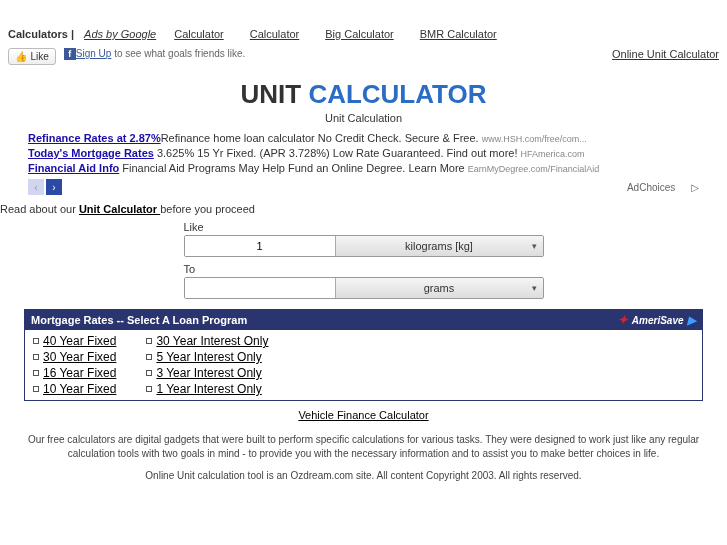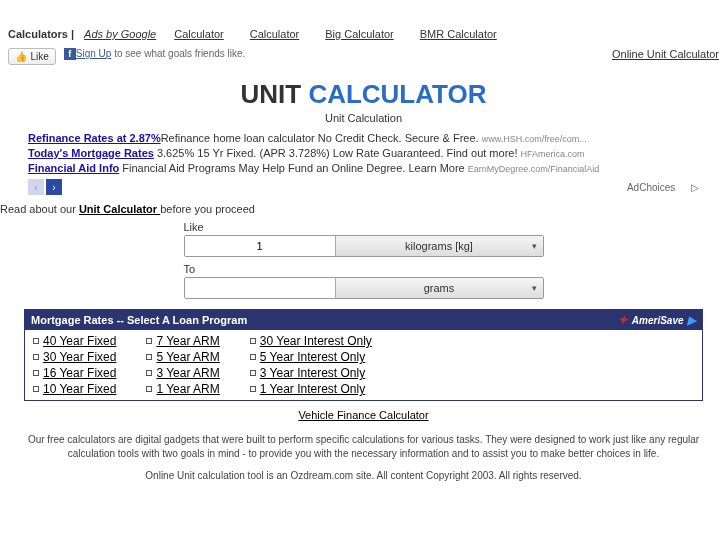--- a/index.html
+++ b/index.html
@@ -171,38 +171,20 @@
           <a>16 Year Fixed</a>
         </div>
       <div class="row">
           <span class="bullet"></span>
           <a>10 Year Fixed</a>
         </div>
     </div>
     <div class="mortgage-col">
       <div class="row">
           <span class="bullet"></span>
-          <a>7 Year ARM</a>
-        </div>
-      <div class="row">
-          <span class="bullet"></span>
-          <a>5 Year ARM</a>
-        </div>
-      <div class="row">
-          <span class="bullet"></span>
-          <a>3 Year ARM</a>
-        </div>
-      <div class="row">
-          <span class="bullet"></span>
-          <a>1 Year ARM</a>
-        </div>
-    </div>
-    <div class="mortgage-col">
-      <div class="row">
-          <span class="bullet"></span>
           <a>30 Year Interest Only</a>
         </div>
       <div class="row">
           <span class="bullet"></span>
           <a>5 Year Interest Only</a>
         </div>
       <div class="row">
           <span class="bullet"></span>
           <a>3 Year Interest Only</a>
         </div>

